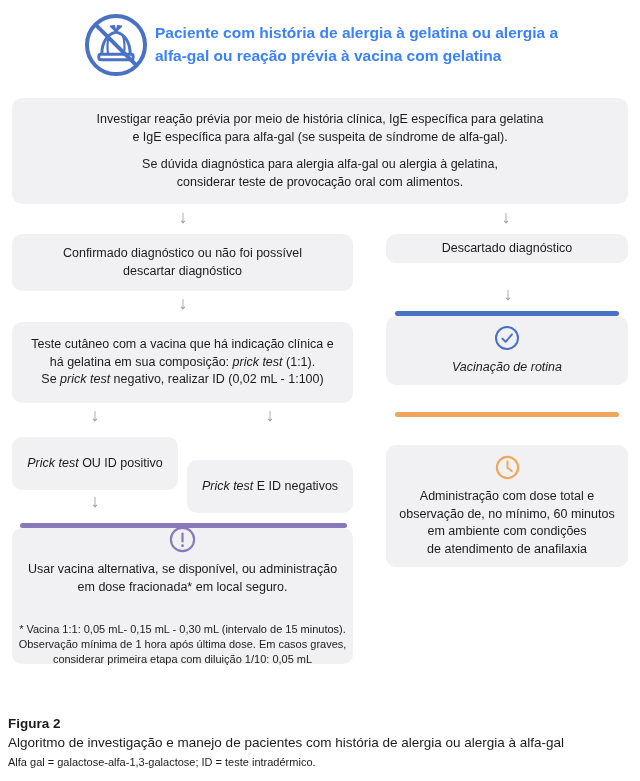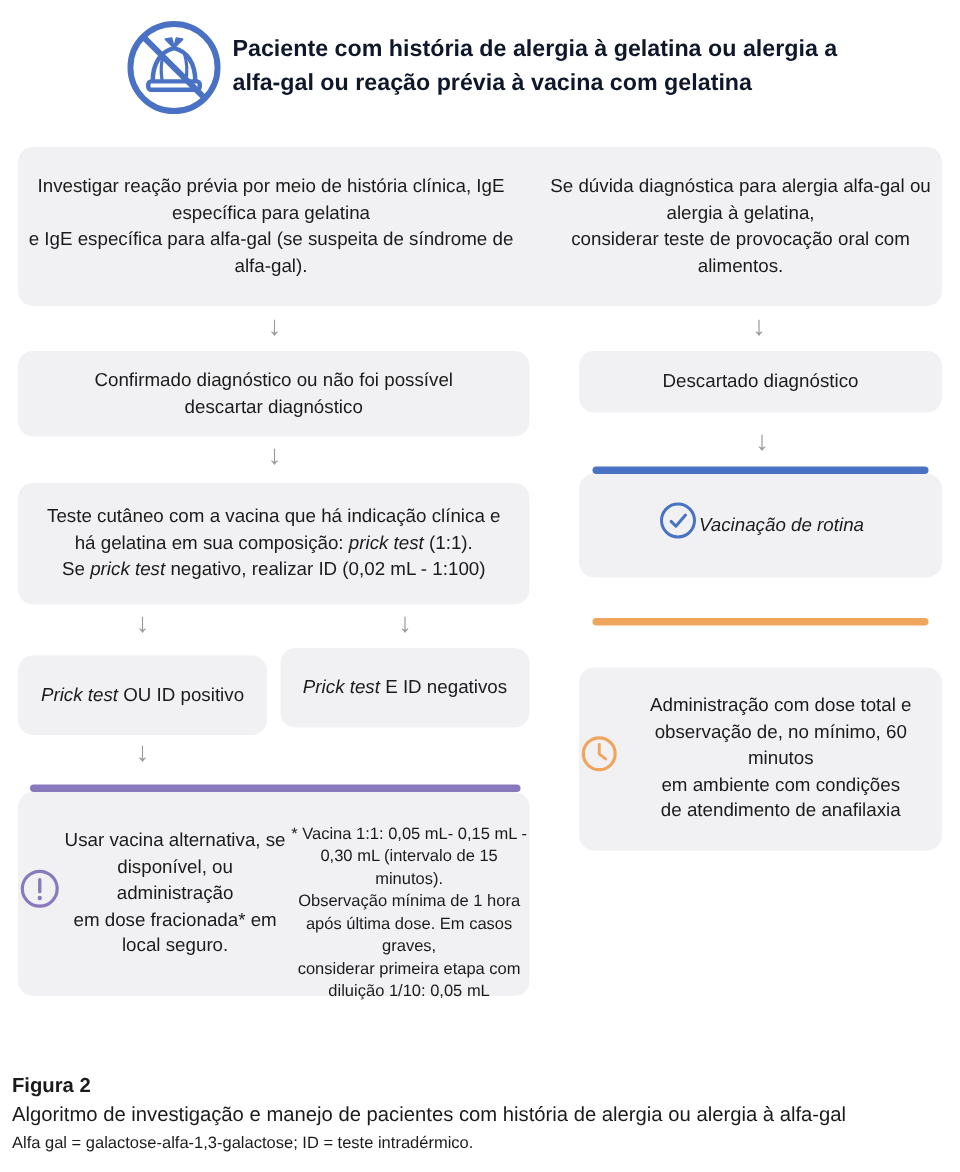--- a/index.html
+++ b/index.html
@@ -9,26 +9,26 @@
   *{margin:0;padding:0;box-sizing:border-box;}
   body{background:#ffffff;}
   .page{
     position:relative;width:640px;height:781px;background:#ffffff;
     font-family:"Liberation Sans","DejaVu Sans",sans-serif;color:var(--text);
     overflow:hidden;
   }
   .icon-wrap{position:absolute;}
   .title{
     position:absolute;left:155px;top:21px;width:450px;
-    font-size:15.5px;font-weight:bold;line-height:23px;color:#0f172a;
+    font-size:15.5px;font-weight:bold;line-height:23px;color:#3b82f6;
     white-space:pre-line;
   }
   .gbox{
     position:absolute;background:var(--box_bg);border-radius:10px;
-    display:flex;flex-direction:row;align-items:center;justify-content:center;
+    display:flex;flex-direction:column;align-items:center;justify-content:center;
     text-align:center;font-size:12.5px;line-height:17.5px;color:var(--text);
   }
   .gbox .txt{white-space:pre-line;}
   .arrow{
     position:absolute;width:24px;text-align:center;color:var(--arrow);
     font-size:18px;line-height:18px;user-select:none;
   }
   .bar{position:absolute;height:5px;border-radius:2.5px;}
   .bar.blue{background:var(--blue);}
   .bar.orange{background:var(--orange);}
@@ -67,21 +67,21 @@
 considerar teste de provocação oral com alimentos.</div>
   </div>
 
   <div class="arrow" style="left:171px;top:208px;">↓</div>
   <div class="arrow" style="left:494px;top:208px;">↓</div>
 
   <div class="gbox" style="left:12px;top:234px;width:341px;height:57px;">
     <div class="txt">Confirmado diagnóstico ou não foi possível
 descartar diagnóstico</div>
   </div>
-  <div class="gbox" style="left:386px;top:234px;width:242px;height:41px;">
+  <div class="gbox" style="left:386px;top:234px;width:242px;height:29px;">
     <div class="txt">Descartado diagnóstico</div>
   </div>
 
   <div class="arrow" style="left:171px;top:294px;">↓</div>
   <div class="arrow" style="left:496px;top:285px;">↓</div>
 
   <div class="gbox" style="left:12px;top:322px;width:341px;height:81px;">
     <div class="txt"><span>Teste cutâneo com a vacina que há indicação clínica e
 há gelatina em sua composição: </span><span class="it">prick test</span><span> (1:1).
 Se </span><span class="it">prick test</span><span> negativo, realizar ID (0,02 mL - 1:100)</span></div>
@@ -111,21 +111,21 @@
     </span>
     <div class="txt"><span>Administração com dose total e
 observação de, no mínimo, </span><span class="bd">60 minutos</span><span>
 em ambiente com condições
 de atendimento de anafilaxia</span></div>
   </div>
 
   <div class="gbox" style="left:12px;top:437px;width:166px;height:53px;">
     <div class="txt"><span class="it">Prick test</span><span> </span><span class="bd">OU</span><span> ID positivo</span></div>
   </div>
-  <div class="gbox" style="left:187px;top:432px;width:166px;height:53px;">
+  <div class="gbox" style="left:187px;top:460px;width:166px;height:53px;">
     <div class="txt"><span class="it">Prick test</span><span> </span><span class="bd">E</span><span> ID negativos</span></div>
   </div>
 
   <div class="arrow" style="left:83px;top:492px;">↓</div>
 
   <div class="bar purple" style="left:20px;top:523px;width:327px;"></div>
   <div class="gbox" style="left:12px;top:528px;width:341px;height:136px;">
     <span class="icon-gap">
       <svg width="29" height="29" viewBox="-15 -15 30 30" style="color:var(--purple);">
         <circle cx="0" cy="0" r="12" fill="none" stroke="currentColor" stroke-width="2.2"></circle>

